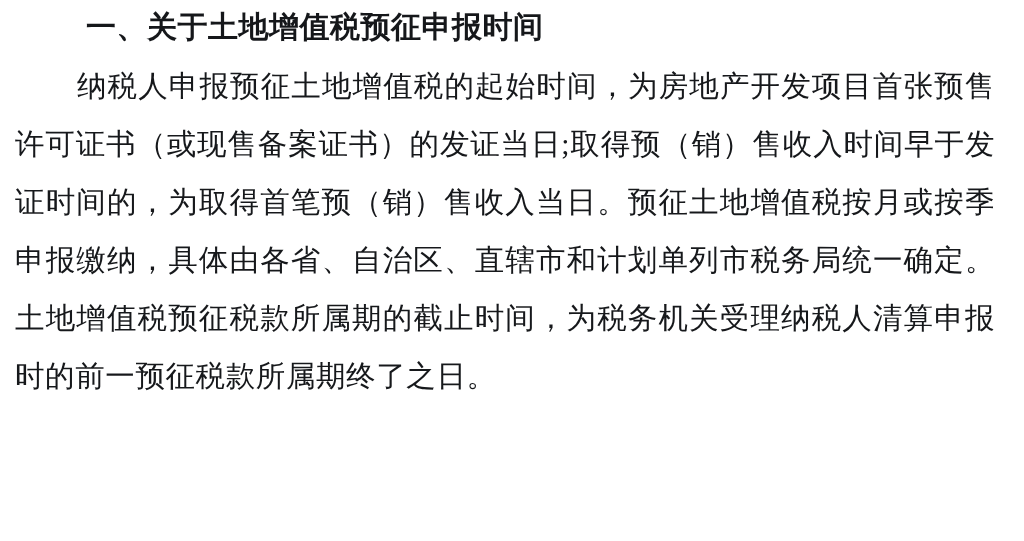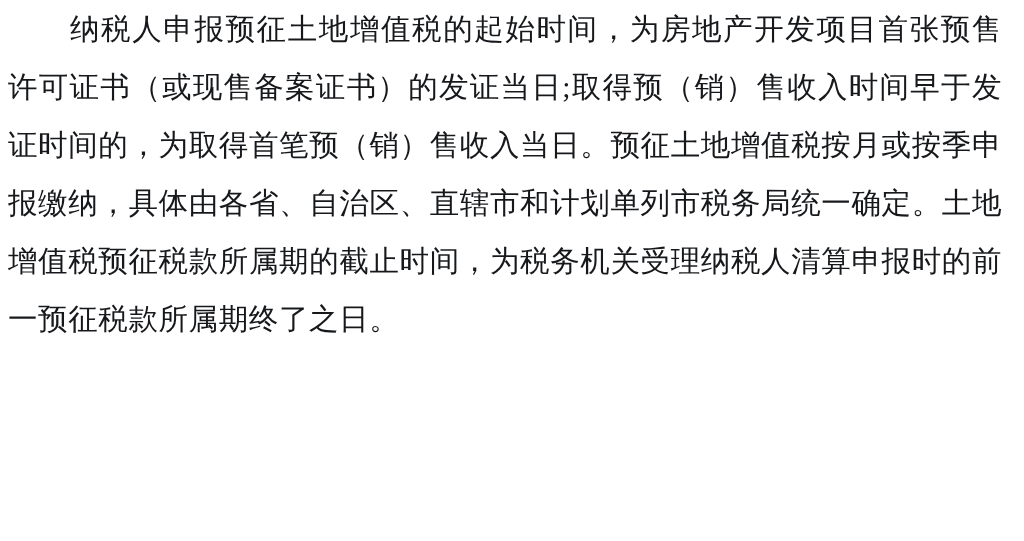--- a/index.html
+++ b/index.html
@@ -34,22 +34,23 @@
   }
   .body-text {
     font-family: "Liberation Serif", "DejaVu Serif", serif;
     font-size: 29.5px;
     line-height: 58px;
     color: #16181b;
     text-align: justify;
     text-align-last: left;
     text-indent: 62px;
     letter-spacing: 0.6px;
-    margin: 0;
+    margin: 7px;
     padding-right: 6px;
   }
 </style>
 </head>
 <body>
 
 <div class="page">
+  <h1 class="heading">一、关于土地增值税预征申报时间</h1>
   <p class="body-text">纳税人申报预征土地增值税的起始时间，为房地产开发项目首张预售许可证书（或现售备案证书）的发证当日;取得预（销）售收入时间早于发证时间的，为取得首笔预（销）售收入当日。预征土地增值税按月或按季申报缴纳，具体由各省、自治区、直辖市和计划单列市税务局统一确定。土地增值税预征税款所属期的截止时间，为税务机关受理纳税人清算申报时的前一预征税款所属期终了之日。</p>
 </div>
 
 </body></html>

